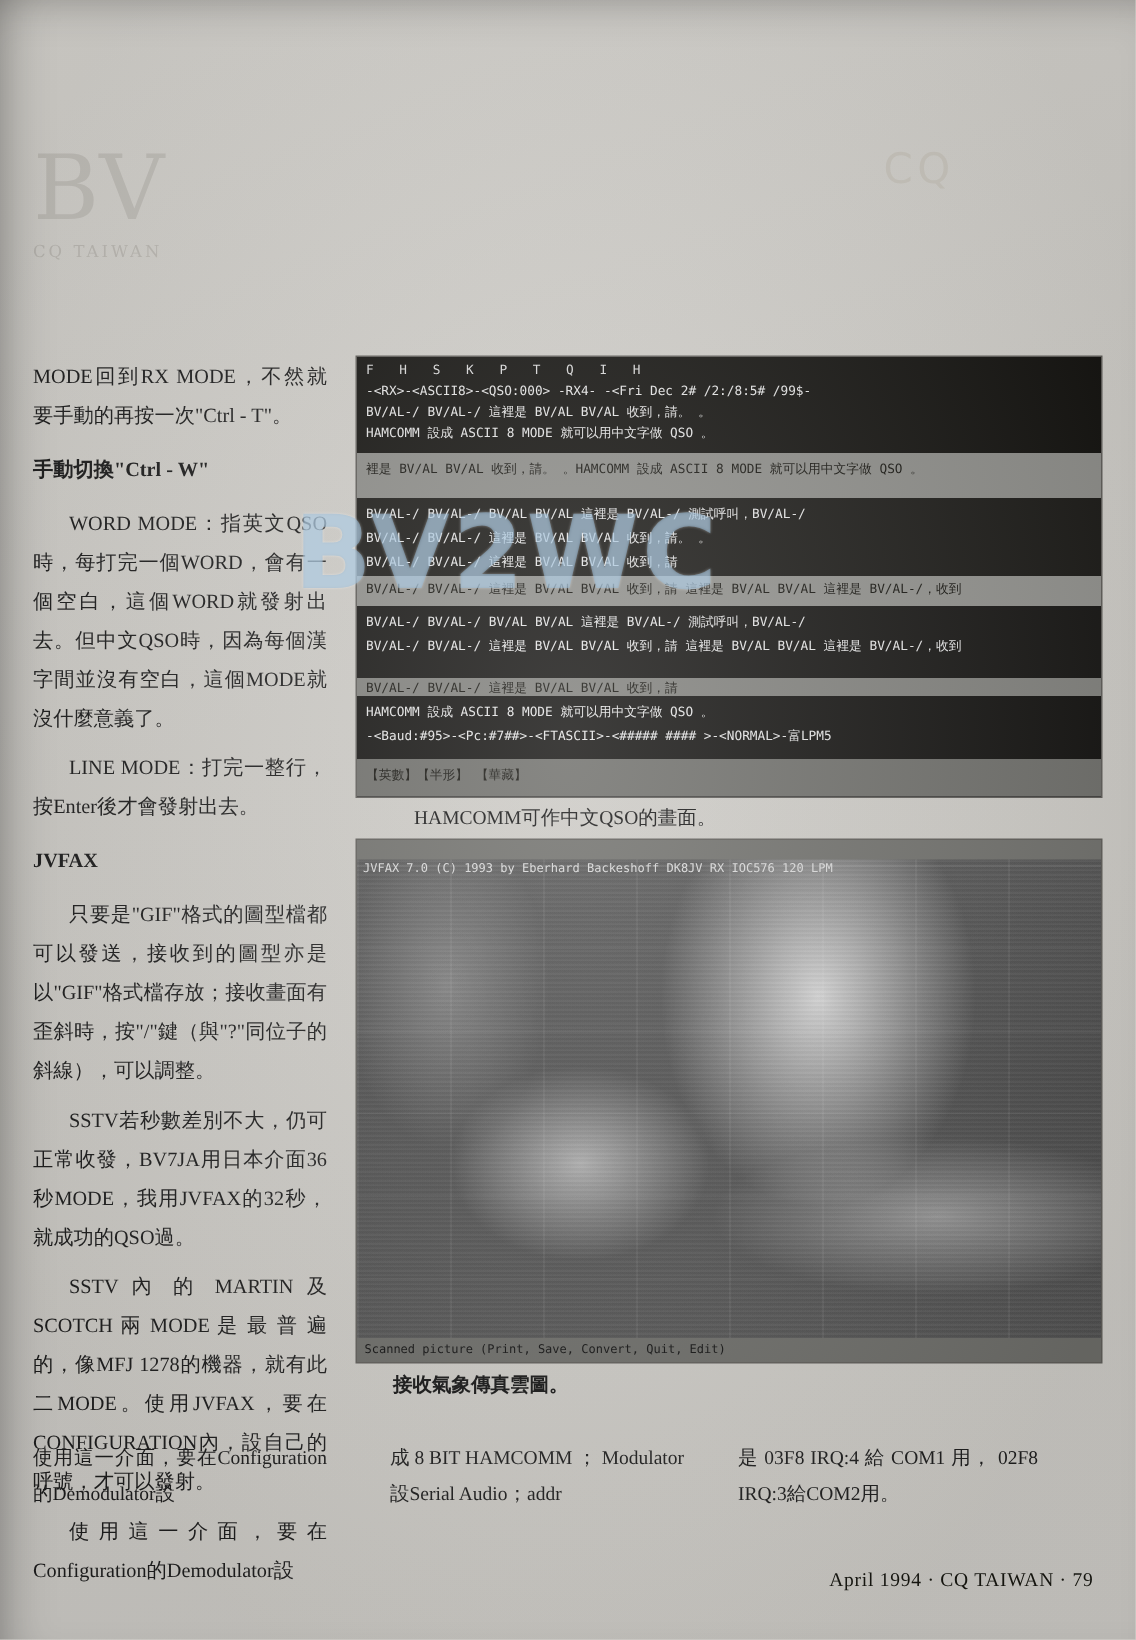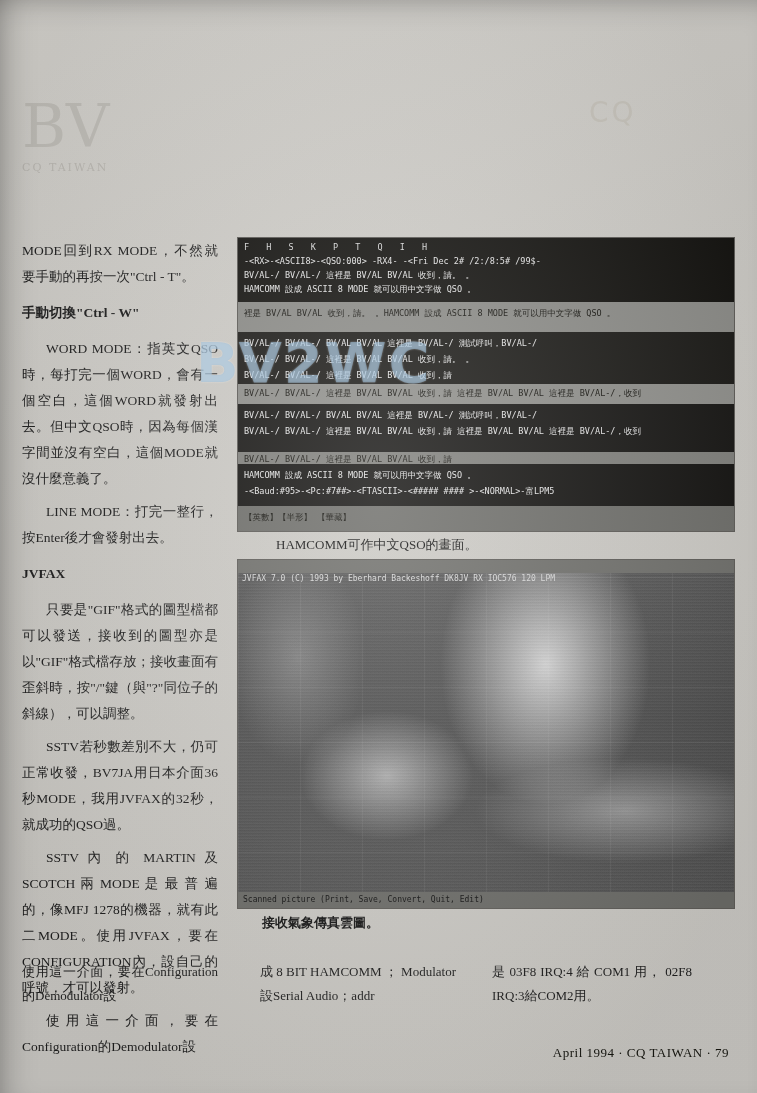--- a/index.html
+++ b/index.html
@@ -29,21 +29,21 @@
   .ghost-art .sub{font-size:11px;letter-spacing:2px;display:block;margin-top:6px;color:#b2afa9;}
   .ghost-right{
     position:absolute;right:48px;top:96px;width:120px;height:80px;
     color:#c3bfb6;font-size:28px;letter-spacing:3px;opacity:.8;
     font-family:"DejaVu Sans",sans-serif;
   }
   
   .watermark{
     position:absolute;left:196px;top:330px;
     font-family:"DejaVu Sans",sans-serif;
-    font-size:56px;font-weight:bold;letter-spacing:2px;
+    font-size:68px;font-weight:bold;letter-spacing:2px;
     color:rgba(150,185,215,0.55);
     text-shadow:0 0 2px rgba(255,255,255,0.4);
     pointer-events:none;
     z-index:40;
   }
   
   .col-left{
     position:absolute;left:22px;top:238px;width:196px;
     font-size:13.5px;line-height:26px;color:#1d1d1d;
     text-align:justify;

